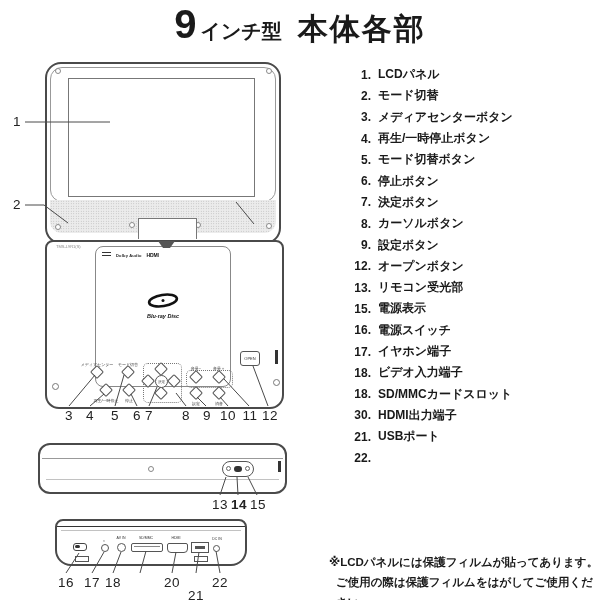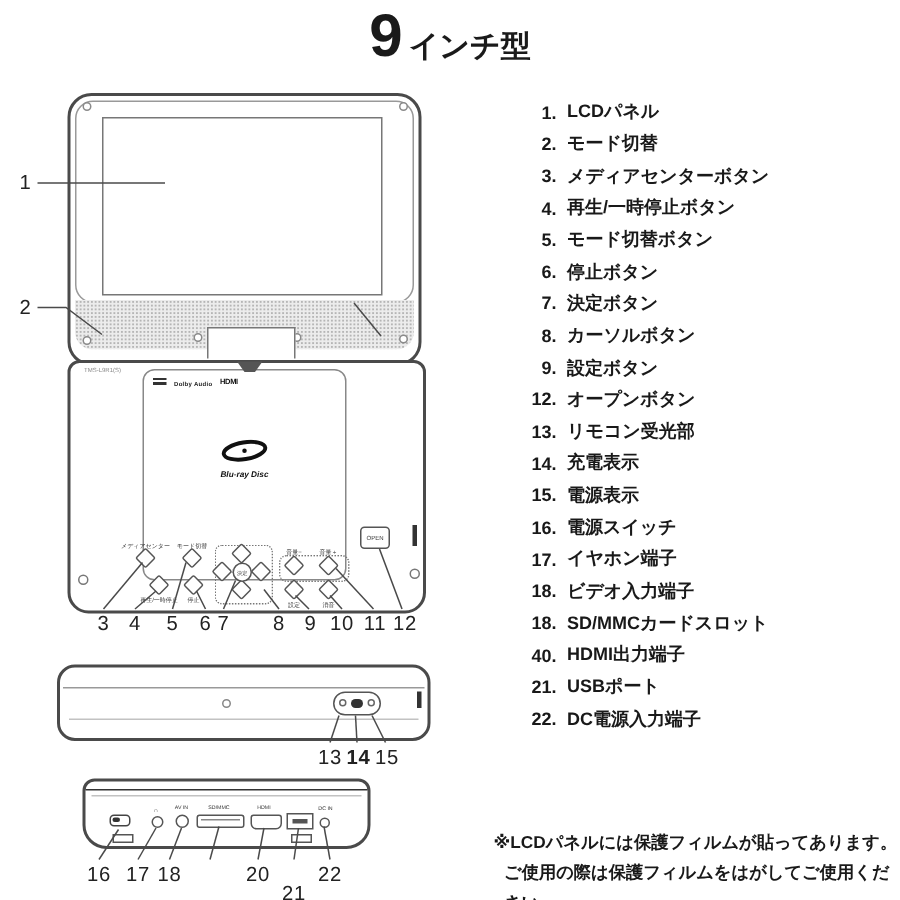--- a/index.html
+++ b/index.html
@@ -86,20 +86,21 @@
   svg.lines{position:absolute;left:0;top:0;pointer-events:none;}
 </style>
 </head>
 <body>
 
 <div id="canvas">
 
   <div class="title">
     <span class="t-num">9</span>
     <span class="t-unit">インチ型</span>
+    <span class="t-main">本体各部</span>
   </div>
 
   <div class="dev" id="lid-top">
     <div class="bezel"></div>
     <div class="screen"></div>
     <div class="spk"></div>
     <div class="screw" style="left:8px;top:4px;"></div>
     <div class="screw" style="left:219px;top:4px;"></div>
     <div class="screw" style="left:8px;top:160px;"></div>
     <div class="screw" style="left:219px;top:159px;"></div>
@@ -293,54 +294,49 @@
       </div>
     <div class="row">
         <span class="pn">12.</span>
         <span class="pl">オープンボタン</span>
       </div>
     <div class="row">
         <span class="pn">13.</span>
         <span class="pl">リモコン受光部</span>
       </div>
     <div class="row">
-        <span class="pn">14.</span>
-        <span class="pl">充電表示</span>
-      </div>
-    <div class="row">
         <span class="pn">15.</span>
         <span class="pl">電源表示</span>
       </div>
     <div class="row">
         <span class="pn">16.</span>
         <span class="pl">電源スイッチ</span>
       </div>
     <div class="row">
         <span class="pn">17.</span>
         <span class="pl">イヤホン端子</span>
       </div>
     <div class="row">
         <span class="pn">18.</span>
         <span class="pl">ビデオ入力端子</span>
       </div>
     <div class="row">
         <span class="pn">18.</span>
         <span class="pl">SD/MMCカードスロット</span>
       </div>
     <div class="row">
-        <span class="pn">40.</span>
+        <span class="pn">30.</span>
         <span class="pl">HDMI出力端子</span>
       </div>
     <div class="row">
         <span class="pn">21.</span>
         <span class="pl">USBポート</span>
       </div>
     <div class="row">
         <span class="pn">22.</span>
-        <span class="pl">DC電源入力端子</span>
       </div>
   </div>
 
   <div class="note">
     <div>※LCDパネルには保護フィルムが貼ってあります。</div>
     <div class="l2">ご使用の際は保護フィルムをはがしてご使用ください。</div>
   </div>
 
 </div>
 

